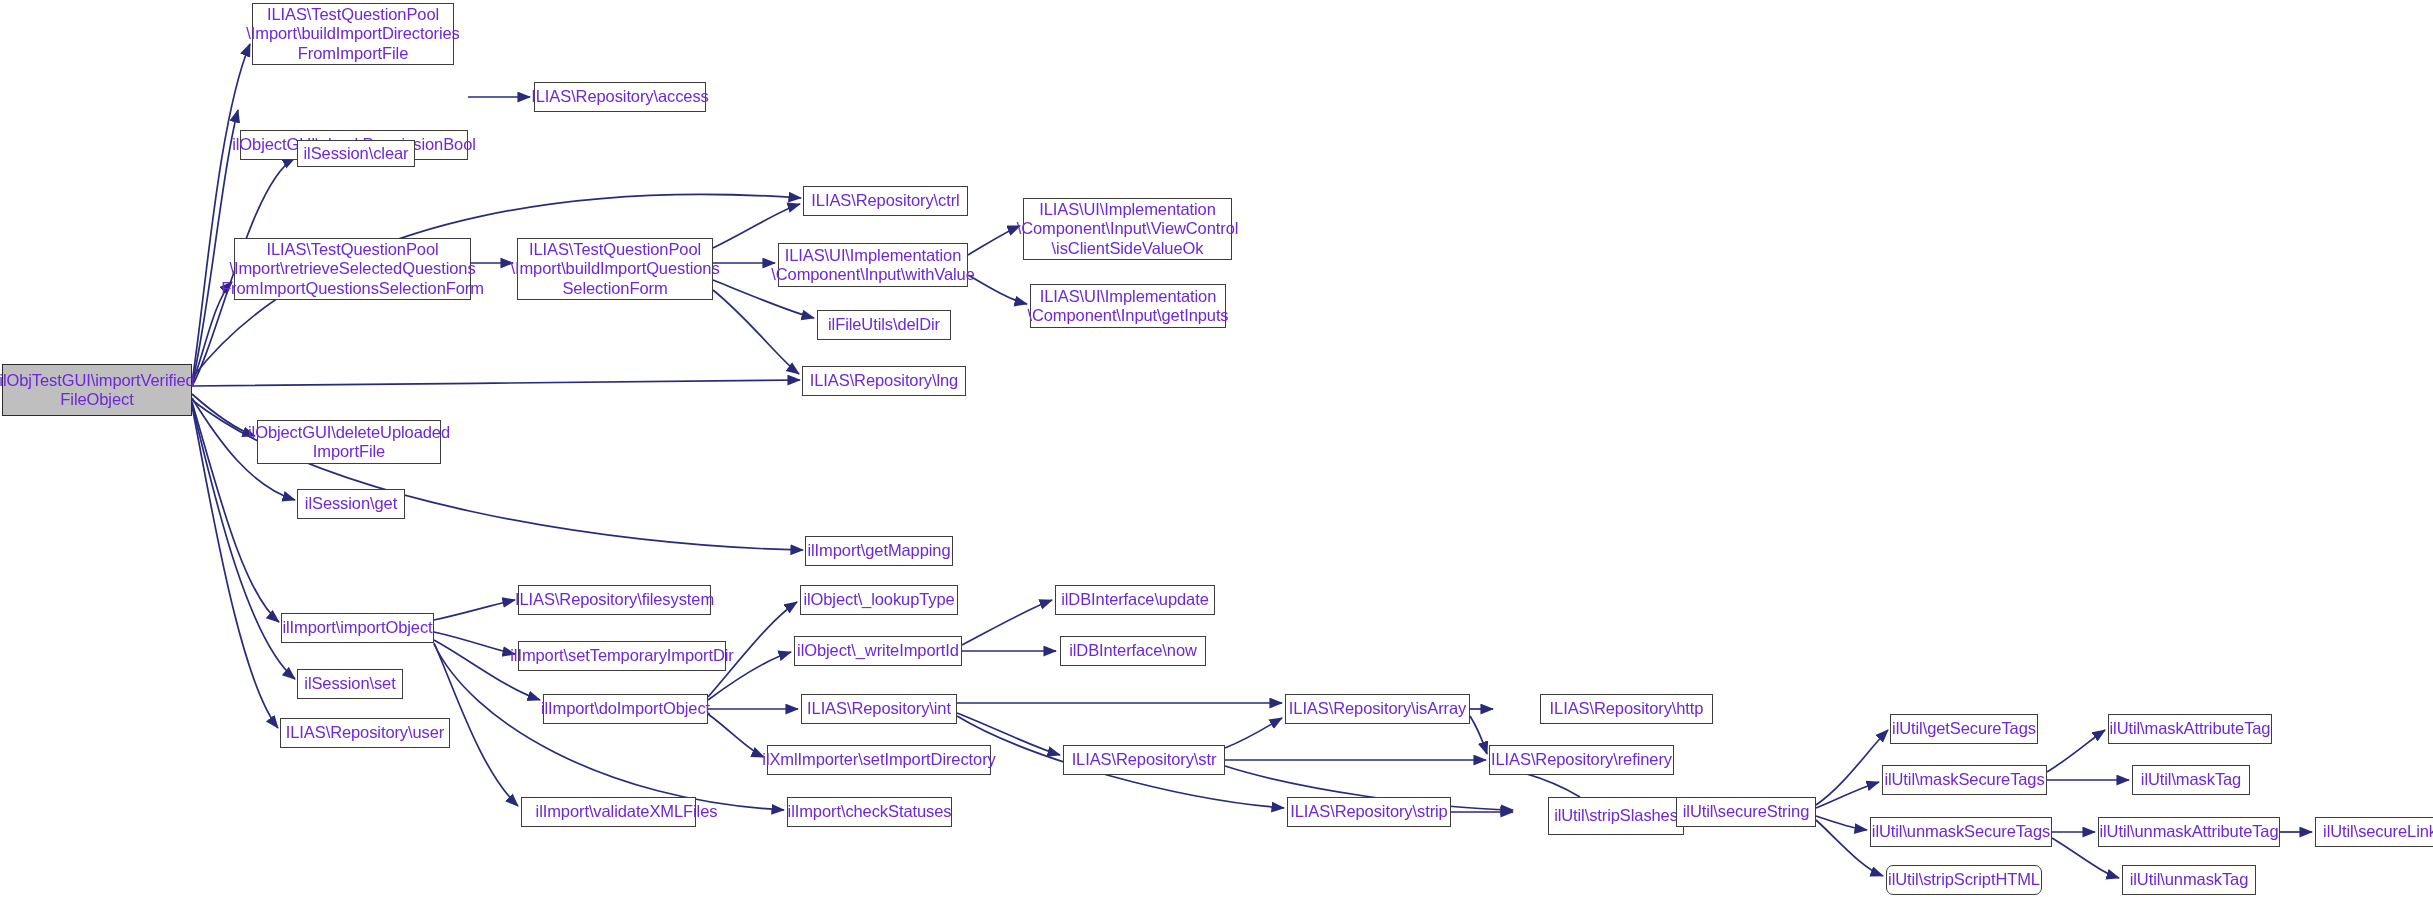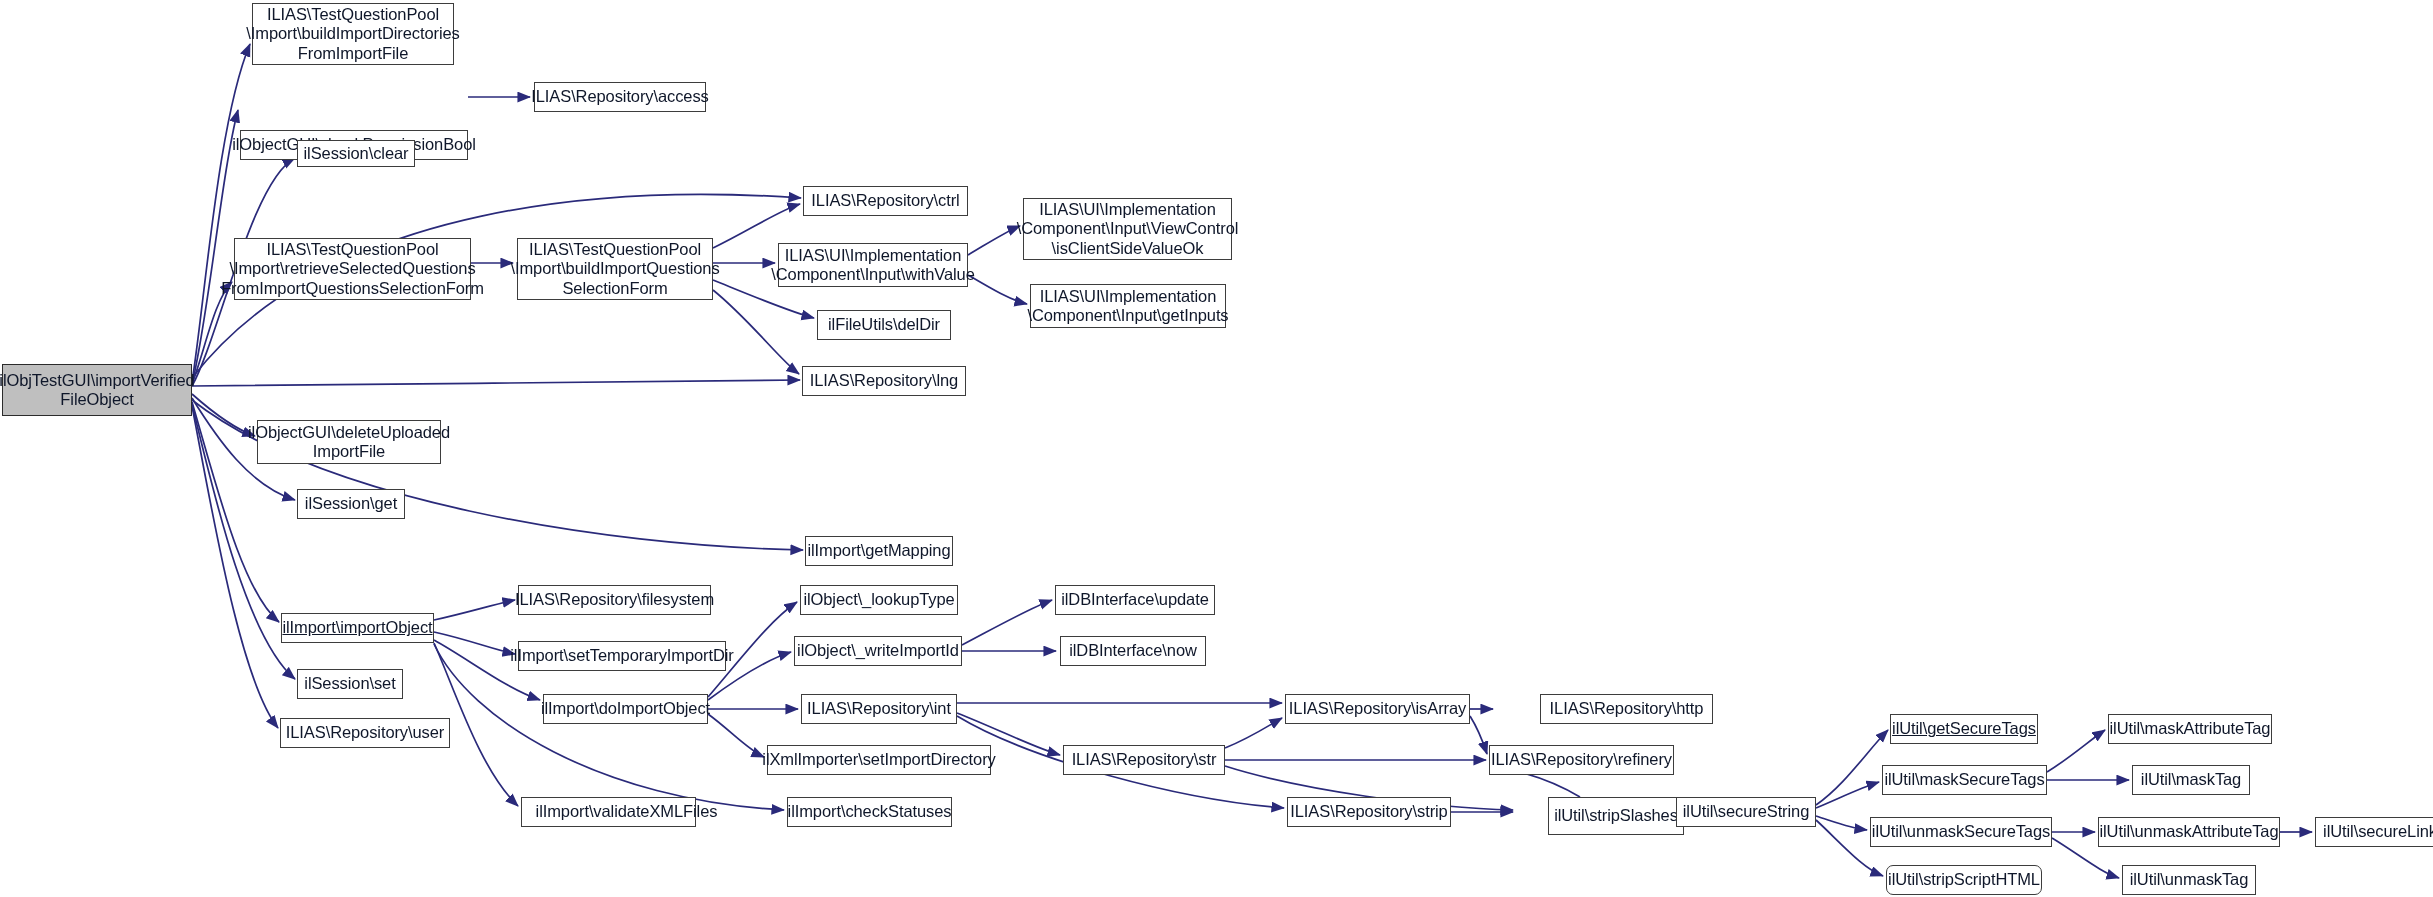--- a/index.html
+++ b/index.html
@@ -21,21 +21,21 @@
     top: 0;
     width: 2433px;
     height: 897px;
     pointer-events: none;
   }
   .node {
     position: absolute;
     box-sizing: border-box;
     border: 1.5px solid #3d3d3d;
     background: #ffffff;
-    color: #0f172a;
+    color: #6d28d9;
     display: flex;
     align-items: center;
     justify-content: center;
     text-align: center;
     font-size: 16.5px;
     line-height: 1.18;
     white-space: pre-line;
     letter-spacing: -0.1px;
     z-index: 5;
   }
@@ -130,42 +130,42 @@
 \Component\Input\ViewControl
 \isClientSideValueOk</div>
       <div class="node" style="left: 1030px; top: 284px; width: 196px; height: 44px;">ILIAS\UI\Implementation
 \Component\Input\getInputs</div>
       <div class="node" style="left: 817px; top: 310px; width: 134px; height: 30px;">ilFileUtils\delDir</div>
       <div class="node" style="left: 802px; top: 366px; width: 164px; height: 30px;">ILIAS\Repository\lng</div>
       <div class="node" style="left: 257px; top: 420px; width: 184px; height: 44px;">ilObjectGUI\deleteUploaded
 ImportFile</div>
       <div class="node" style="left: 297px; top: 489px; width: 108px; height: 30px;">ilSession\get</div>
       <div class="node" style="left: 805px; top: 536px; width: 148px; height: 30px;">ilImport\getMapping</div>
-      <div class="node" style="left: 281px; top: 613px; width: 153px; height: 30px; text-decoration: underline;">ilImport\importObject</div>
+      <div class="node" style="left: 281px; top: 613px; width: 153px; height: 30px;">ilImport\importObject</div>
       <div class="node" style="left: 518px; top: 585px; width: 193px; height: 30px;">ILIAS\Repository\filesystem</div>
       <div class="node" style="left: 518px; top: 641px; width: 208px; height: 30px;">ilImport\setTemporaryImportDir</div>
       <div class="node" style="left: 800px; top: 585px; width: 158px; height: 30px;">ilObject\_lookupType</div>
       <div class="node" style="left: 794px; top: 636px; width: 168px; height: 30px;">ilObject\_writeImportId</div>
       <div class="node" style="left: 1055px; top: 585px; width: 160px; height: 30px;">ilDBInterface\update</div>
       <div class="node" style="left: 1060px; top: 636px; width: 146px; height: 30px;">ilDBInterface\now</div>
       <div class="node" style="left: 297px; top: 669px; width: 106px; height: 30px;">ilSession\set</div>
       <div class="node" style="left: 543px; top: 694px; width: 165px; height: 30px;">ilImport\doImportObject</div>
       <div class="node" style="left: 801px; top: 694px; width: 156px; height: 30px;">ILIAS\Repository\int</div>
       <div class="node" style="left: 280px; top: 718px; width: 170px; height: 30px;">ILIAS\Repository\user</div>
       <div class="node" style="left: 767px; top: 745px; width: 224px; height: 30px;">ilXmlImporter\setImportDirectory</div>
       <div class="node" style="left: 521px; top: 797px; width: 175px; height: 30px; padding-left: 36px;">ilImport\validateXMLFiles</div>
       <div class="node" style="left: 787px; top: 797px; width: 165px; height: 30px;">ilImport\checkStatuses</div>
       <div class="node" style="left: 1285px; top: 694px; width: 185px; height: 30px;">ILIAS\Repository\isArray</div>
       <div class="node" style="left: 1496px; top: 694px; width: 173px; height: 30px; margin-left: 44px;">ILIAS\Repository\http</div>
       <div class="node" style="left: 1063px; top: 745px; width: 162px; height: 30px;">ILIAS\Repository\str</div>
       <div class="node" style="left: 1489px; top: 745px; width: 185px; height: 30px;">ILIAS\Repository\refinery</div>
       <div class="node" style="left: 1287px; top: 797px; width: 164px; height: 30px;">ILIAS\Repository\strip</div>
       <div class="node" style="left: 1516px; top: 797px; width: 136px; height: 38px; margin-left: 32px;">ilUtil\stripSlashes</div>
       <div class="node" style="left: 1676px; top: 797px; width: 140px; height: 30px;">ilUtil\secureString</div>
-      <div class="node" style="left: 1890px; top: 714px; width: 148px; height: 30px; text-decoration: underline;">ilUtil\getSecureTags</div>
+      <div class="node" style="left: 1890px; top: 714px; width: 148px; height: 30px;">ilUtil\getSecureTags</div>
       <div class="node" style="left: 1882px; top: 765px; width: 165px; height: 30px;">ilUtil\maskSecureTags</div>
       <div class="node" style="left: 1870px; top: 817px; width: 182px; height: 30px;">ilUtil\unmaskSecureTags</div>
       <div class="node" style="left: 1886px; top: 865px; width: 156px; height: 30px; border-radius: 7px;">ilUtil\stripScriptHTML</div>
       <div class="node" style="left: 2108px; top: 714px; width: 164px; height: 30px;">ilUtil\maskAttributeTag</div>
       <div class="node" style="left: 2132px; top: 765px; width: 118px; height: 30px;">ilUtil\maskTag</div>
       <div class="node" style="left: 2098px; top: 817px; width: 182px; height: 30px;">ilUtil\unmaskAttributeTag</div>
       <div class="node" style="left: 2122px; top: 865px; width: 134px; height: 30px;">ilUtil\unmaskTag</div>
       <div class="node" style="left: 2315px; top: 817px; width: 130px; height: 30px;">ilUtil\secureLink</div>
     </div>
 </div>

